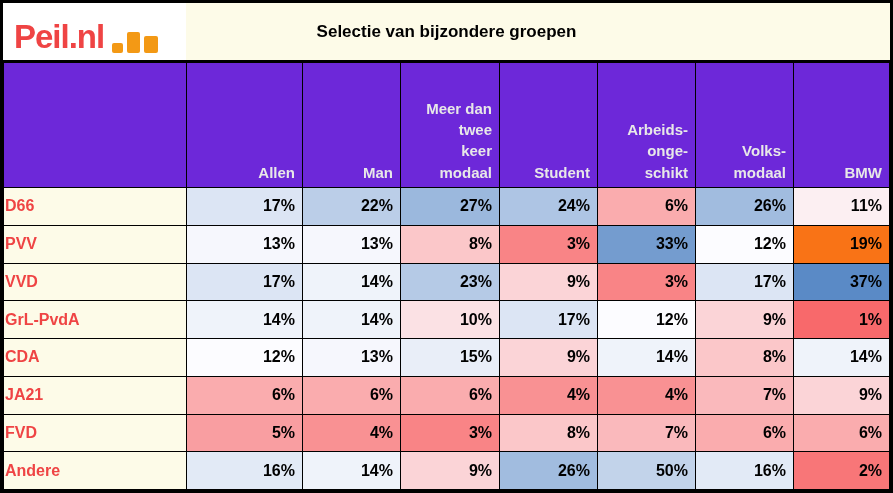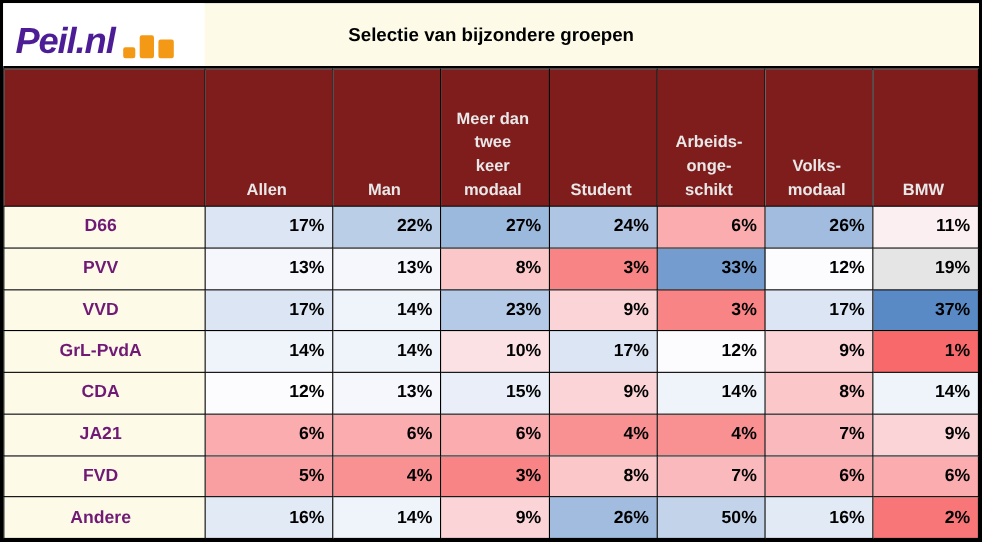--- a/index.html
+++ b/index.html
@@ -20,48 +20,48 @@
     display:flex;align-items:center;justify-content:center;
   }
   .logo-box{
     position:absolute;left:0;top:0;bottom:0;width:183px;
     background:#ffffff;
     display:flex;align-items:flex-end;
     padding:0 0 8px 11px;box-sizing:border-box;
   }
   .logo-text{
     font-size:33px;line-height:0.95;
-    color:#4c1d95;letter-spacing:-1px;font-style:italic;
+    color:#ef4444;letter-spacing:-1px;
   }
   .logo-bars{display:flex;align-items:flex-end;gap:4px;margin-left:8px;transform:translateY(1px);}
   .logo-bars .bar{background:#F39915;border-radius:2px;}
   .bar-1{width:11px;height:10px;}
   .bar-2{width:13px;height:21px;}
   .bar-3{width:14px;height:17px;}
   .main-title{
     font-size:17px;color:#000;text-align:right;
   }
   
   table{
     flex:1 1 auto;width:100%;
     border-collapse:collapse;table-layout:fixed;
   }
   th,td{border:1px solid #000;box-sizing:border-box;overflow:hidden;}
   thead tr{height:125px;}
   thead th{
-    background:#7f1d1d;
+    background:#6d28d9;
     color:#E8E8E8;
-    vertical-align:bottom;
+    vertical-align:bottom;text-align:right;
     font-size:15px;line-height:1.42;
     padding:3px 7px 4px 3px;
     white-space:pre-line;
   }
   tbody th.rowlabel{
-    background:#FDFBE8;color:#701a75;
-    text-align:center;padding-right:8px;
+    background:#FDFBE8;color:#ef4444;
+    text-align:left;padding-right:8px;
     font-size:16px;
   }
   tbody td{
     color:#000;text-align:right;
     padding-right:7px;font-size:16px;
   }
 </style>
 </head>
 <body>
 
@@ -120,21 +120,21 @@
           <td style="background: rgb(252, 239, 242);">11%</td>
         </tr>
         <tr>
           <th class="rowlabel">PVV</th>
           <td style="background: rgb(246, 247, 253);">13%</td>
           <td style="background: rgb(246, 247, 253);">13%</td>
           <td style="background: rgb(251, 199, 201);">8%</td>
           <td style="background: rgb(249, 132, 134);">3%</td>
           <td style="background: rgb(116, 156, 207); margin-left: 44px;">33%</td>
           <td style="background: rgb(252, 252, 255);">12%</td>
-          <td style="background: #e5e5e5;">19%</td>
+          <td style="background: #f97316;">19%</td>
         </tr>
         <tr>
           <th class="rowlabel">VVD</th>
           <td style="background: rgb(220, 229, 244);">17%</td>
           <td style="background: rgb(239, 243, 250);">14%</td>
           <td style="background: rgb(181, 202, 230);">23%</td>
           <td style="background: rgb(251, 212, 215);">9%</td>
           <td style="background: rgb(249, 132, 134);">3%</td>
           <td style="background: rgb(220, 229, 244);">17%</td>
           <td style="background: rgb(90, 138, 198);">37%</td>

